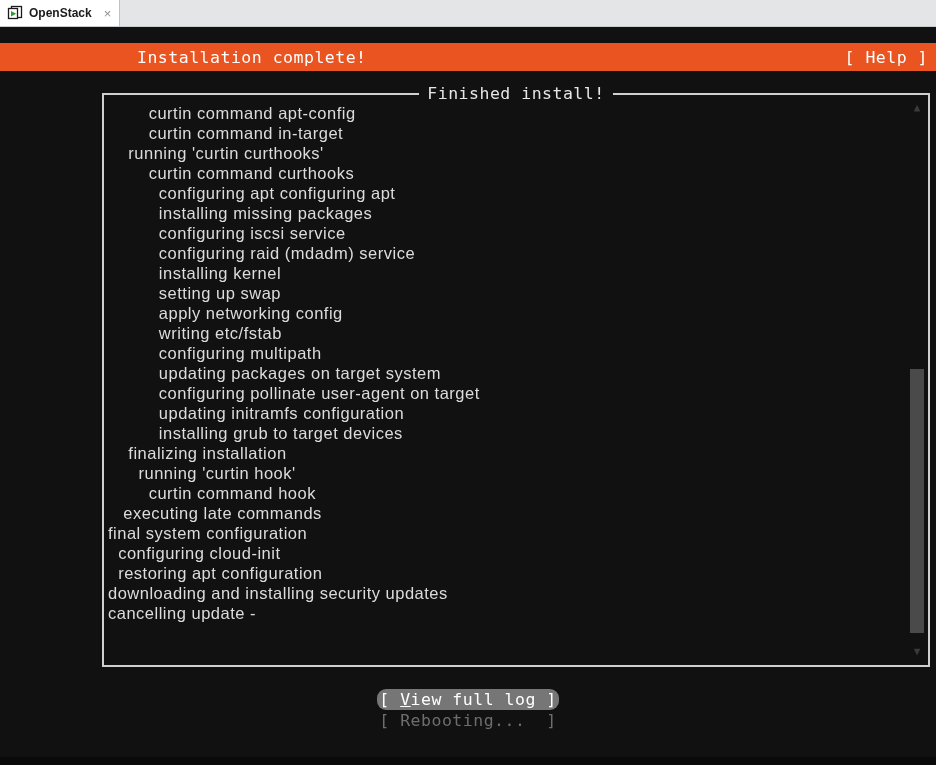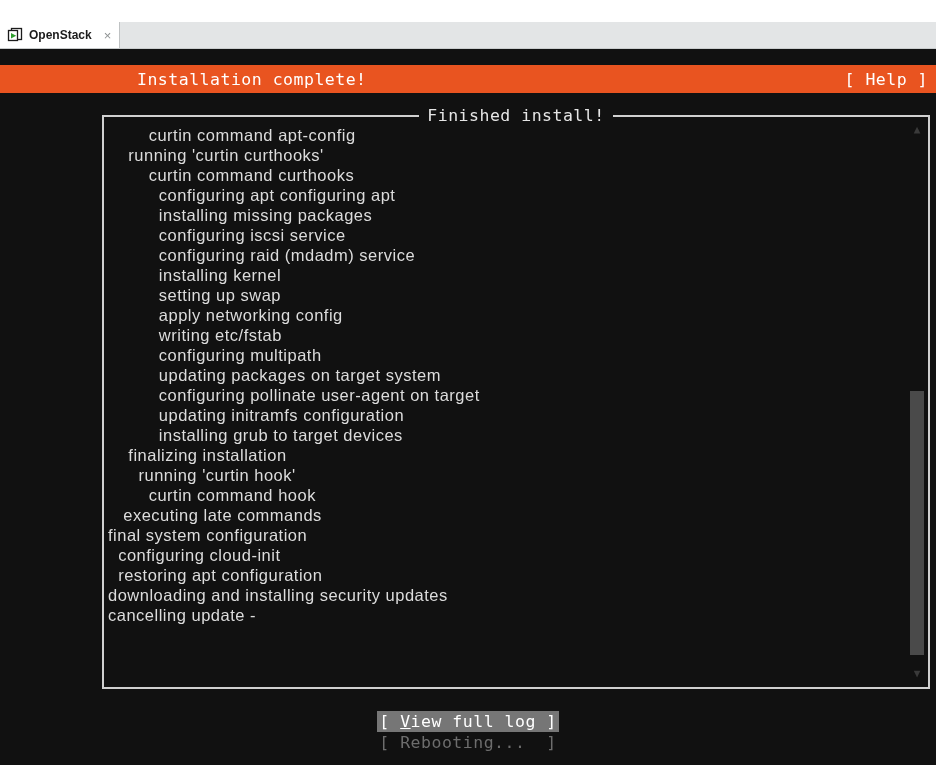--- a/index.html
+++ b/index.html
@@ -15,21 +15,20 @@
   }
 
   
   #tabstrip {
     height: 27px;
     background: #e3e5e6;
     display: flex;
     align-items: stretch;
     border-bottom: 1px solid #c9cccd;
     box-sizing: border-box;
-    margin-top: 22px;
   }
   .tab {
     display: flex;
     align-items: center;
     gap: 6px;
     background: #ffffff;
     padding: 0 8px 0 7px;
     min-width: 110px;
     height: 100%;
     box-sizing: border-box;
@@ -193,20 +192,21 @@
     align-items: center;
     font-family: "DejaVu Sans Mono", monospace;
     font-size: 16.5px;
     letter-spacing: 0.5px;
   }
   .btn {
     white-space: pre;
     line-height: 21px;
     height: 21px;
     padding: 0 2px;
+    border-radius: 9px;
   }
   .btn.selected {
     background: #767676;
     color: #ffffff;
   }
   .btn.disabled {
     color: #6d6d6d;
   }
   .btn .accel { text-decoration: underline; }
 
@@ -247,20 +247,21 @@
 
 <div id="terminal">
 
   <div id="logbox">
     <div id="logbox-legend">
       <span>Finished install!</span>
     </div>
 
     <div id="log-lines">
         <div class="log-line">        curtin command apt-config</div>
+        <div class="log-line">        curtin command in-target</div>
         <div class="log-line">    running 'curtin curthooks'</div>
         <div class="log-line">        curtin command curthooks</div>
         <div class="log-line">          configuring apt configuring apt</div>
         <div class="log-line">          installing missing packages</div>
         <div class="log-line">          configuring iscsi service</div>
         <div class="log-line">          configuring raid (mdadm) service</div>
         <div class="log-line">          installing kernel</div>
         <div class="log-line">          setting up swap</div>
         <div class="log-line">          apply networking config</div>
         <div class="log-line">          writing etc/fstab</div>

